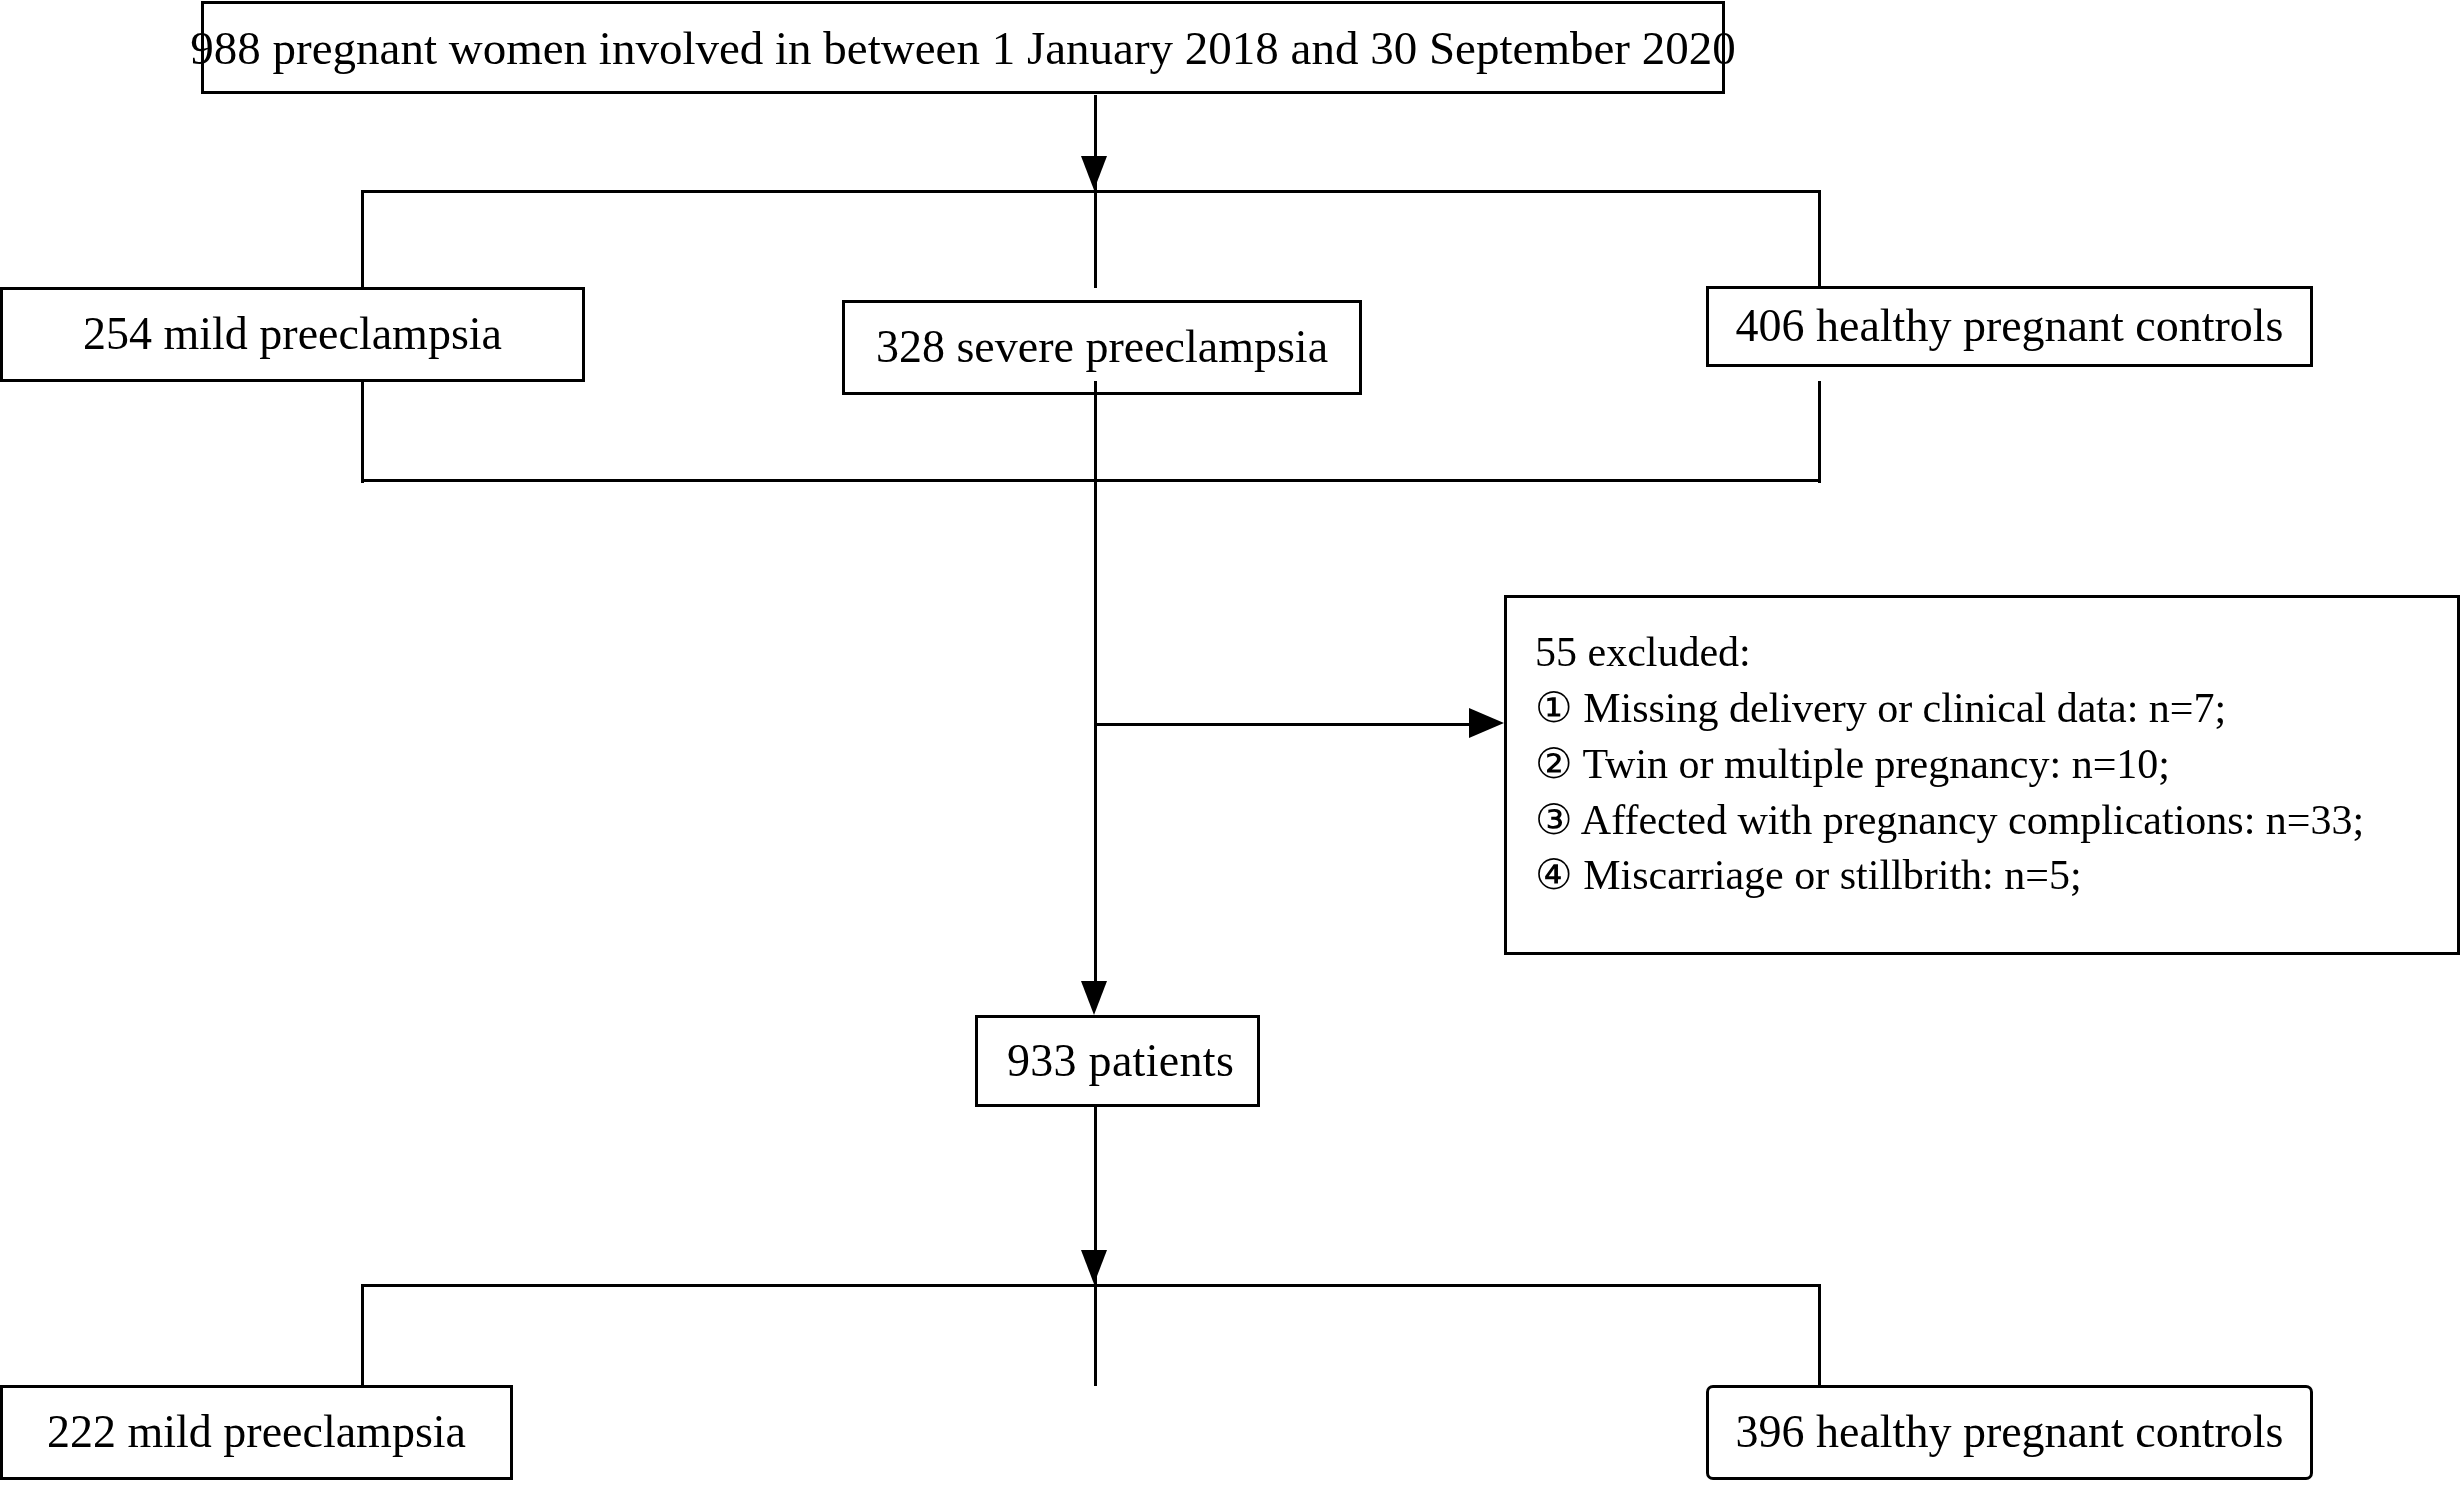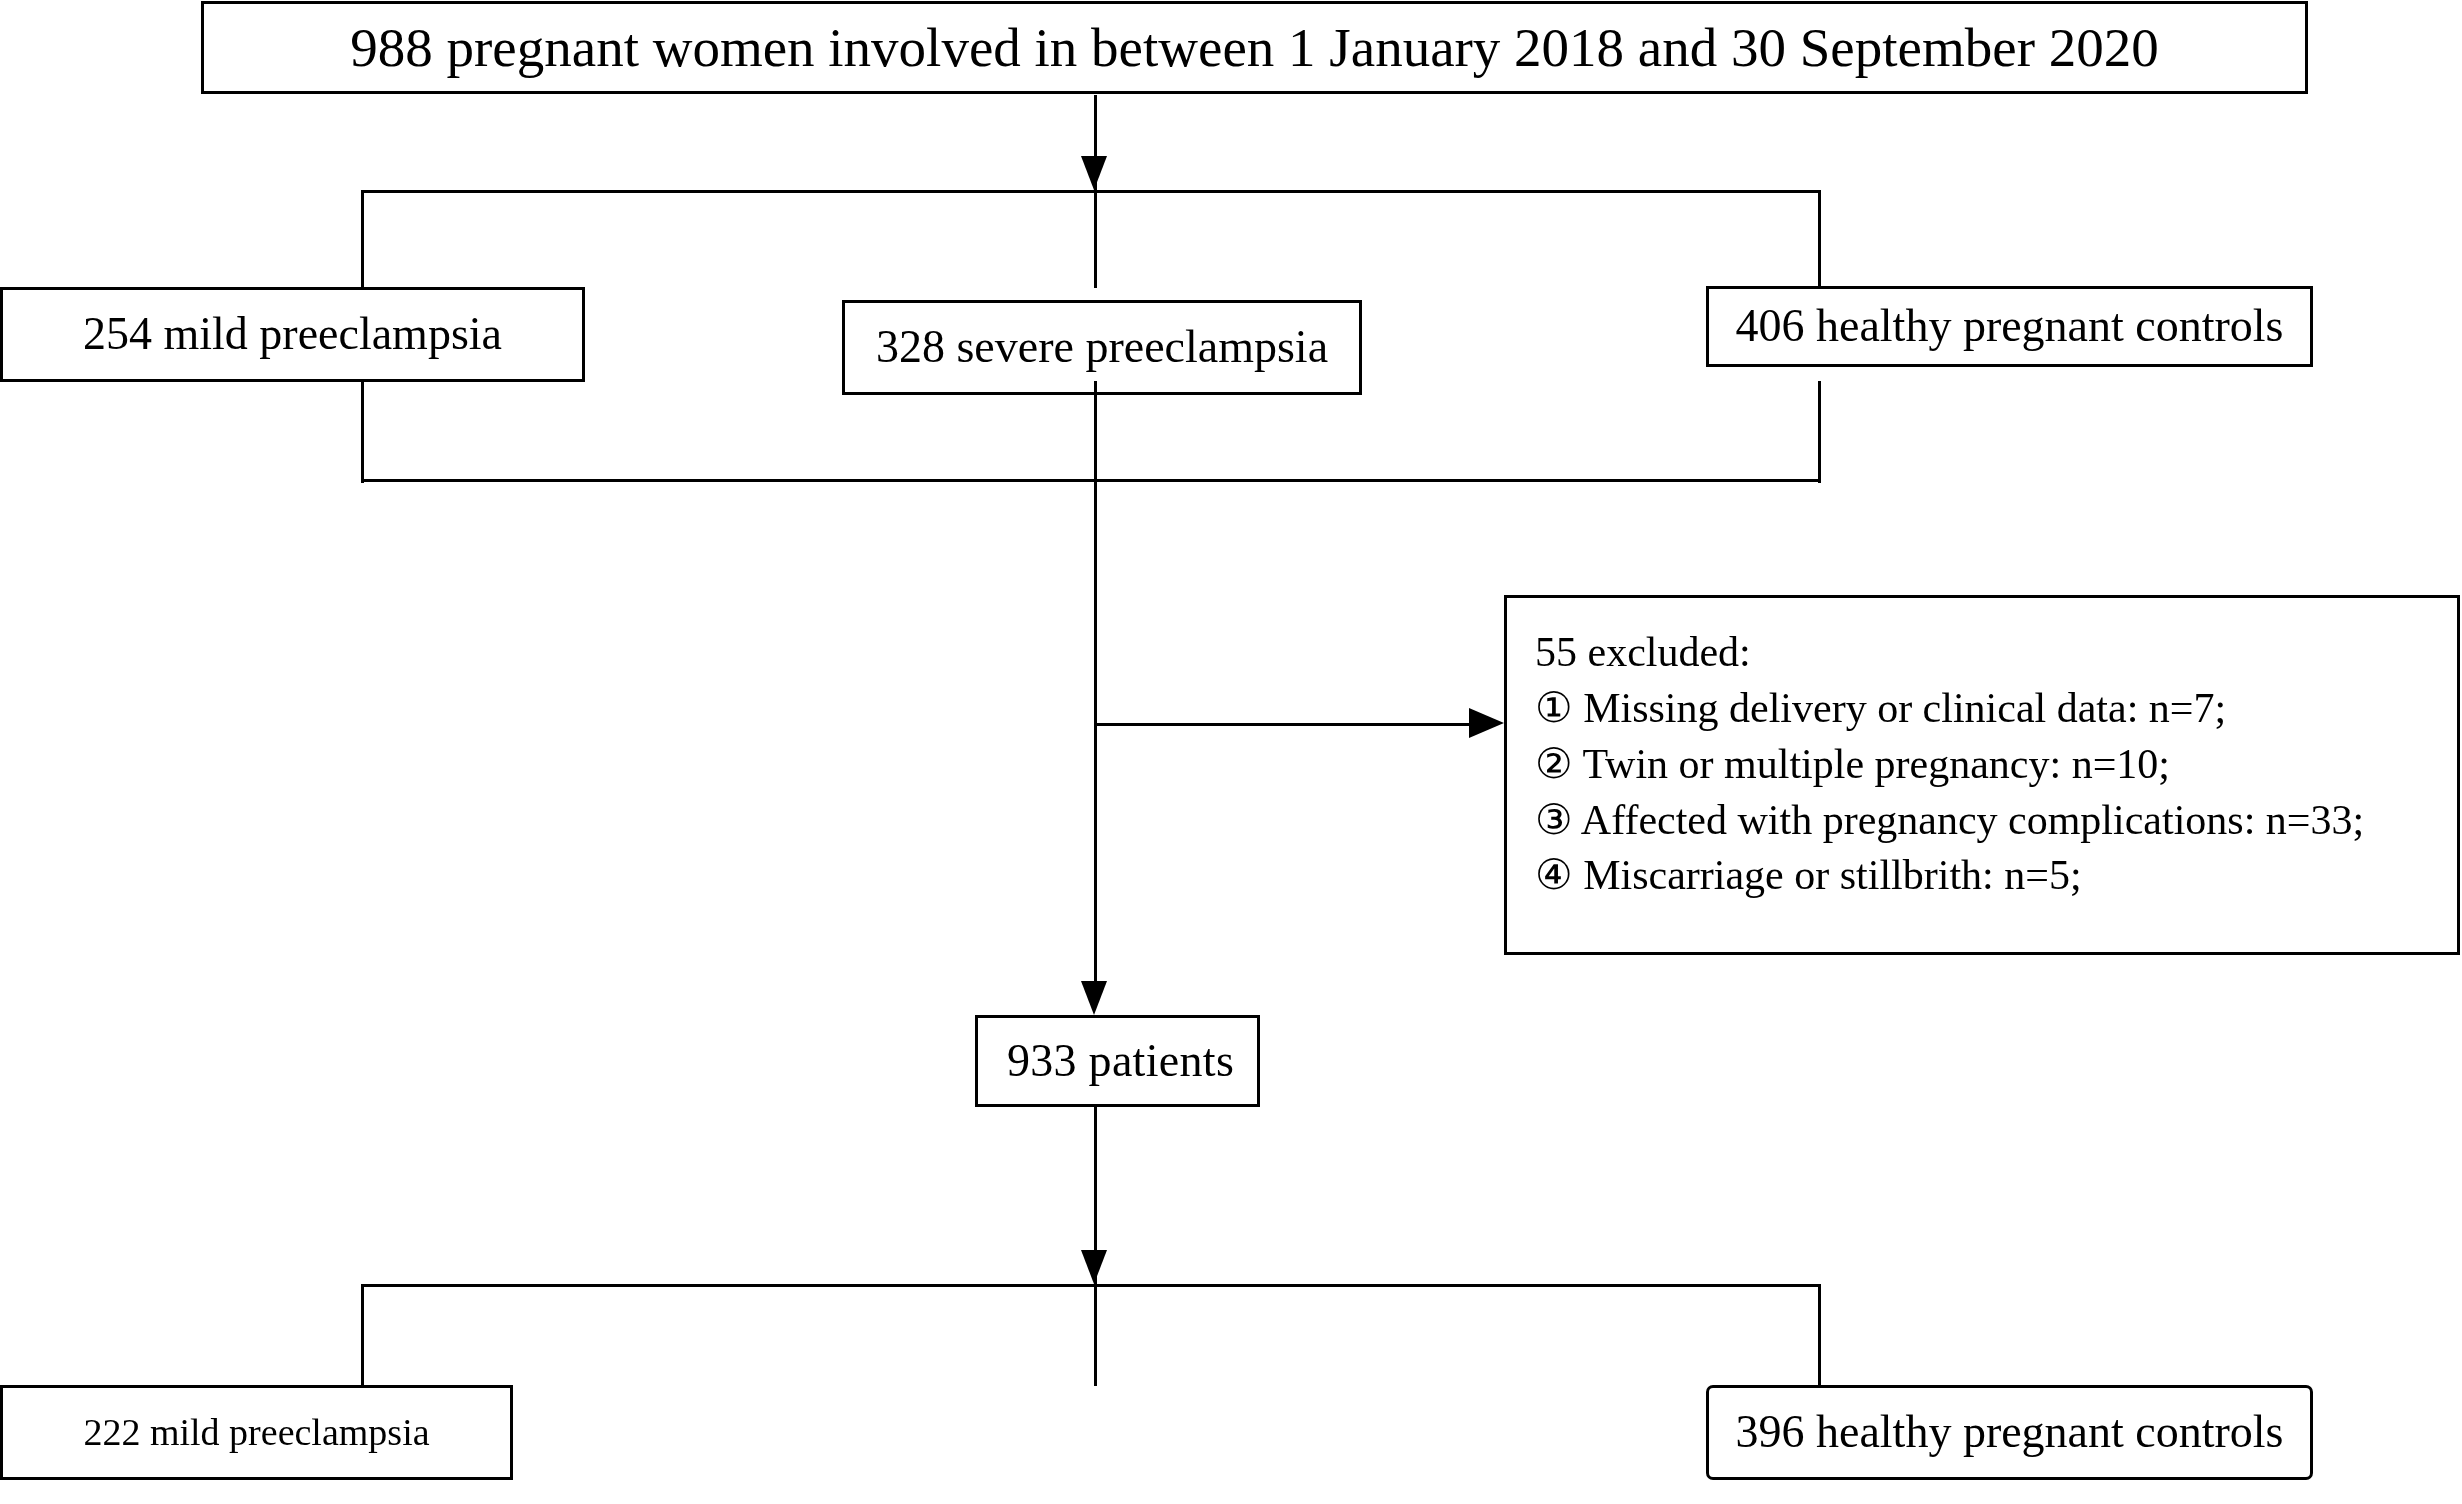--- a/index.html
+++ b/index.html
@@ -33,23 +33,23 @@
   .node-box .node-label {
     display: block;
     padding: 0 11px;
     white-space: nowrap;
   }
 
   
   #box-enrolled {
     left: 201px;
     top: 1.2px;
-    width: 2107px;
+    width: 1524px;
     height: 93px;
-    font-size: 55px;
+    font-size: 47px;
   }
 
   
   #box-mild-initial {
     left: 0px;
     top: 276px;
     width: 585px;
     height: 95px;
     font-size: 46px;
     margin-top: 11px;
@@ -97,21 +97,21 @@
     font-family: "Liberation Serif", "DejaVu Serif", serif;
     letter-spacing: 0.3px;
   }
 
   
   #box-mild-final {
     left: 0px;
     top: 1385px;
     width: 513px;
     height: 95px;
-    font-size: 38px;
+    font-size: 46px;
   }
   #box-severe-final {
     left: 842px;
     top: 1385px;
     width: 520px;
     height: 95px;
     font-size: 46px;
   }
   #box-controls-final {
     left: 1706px;

